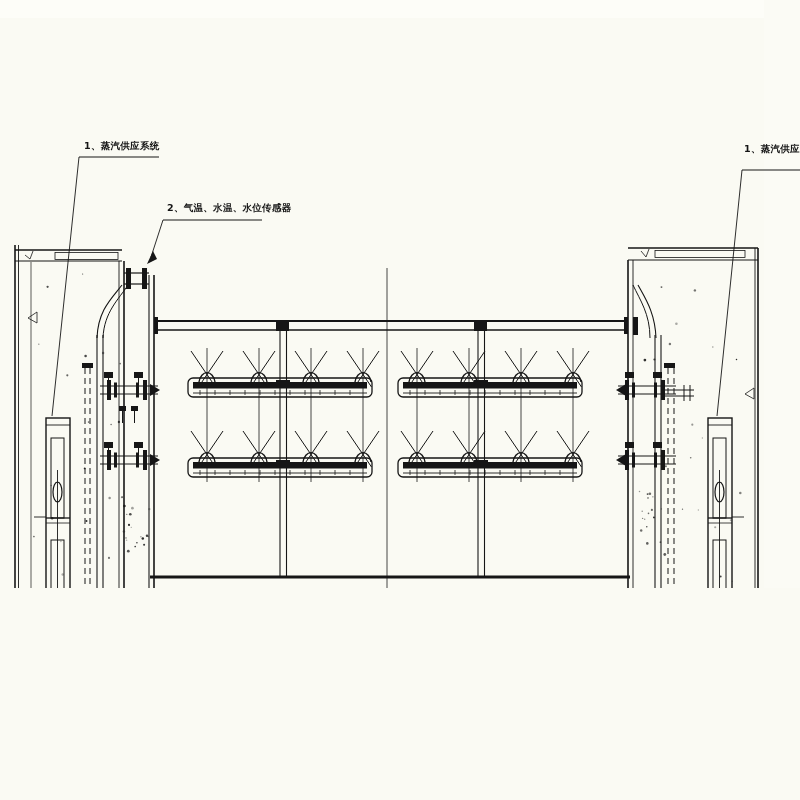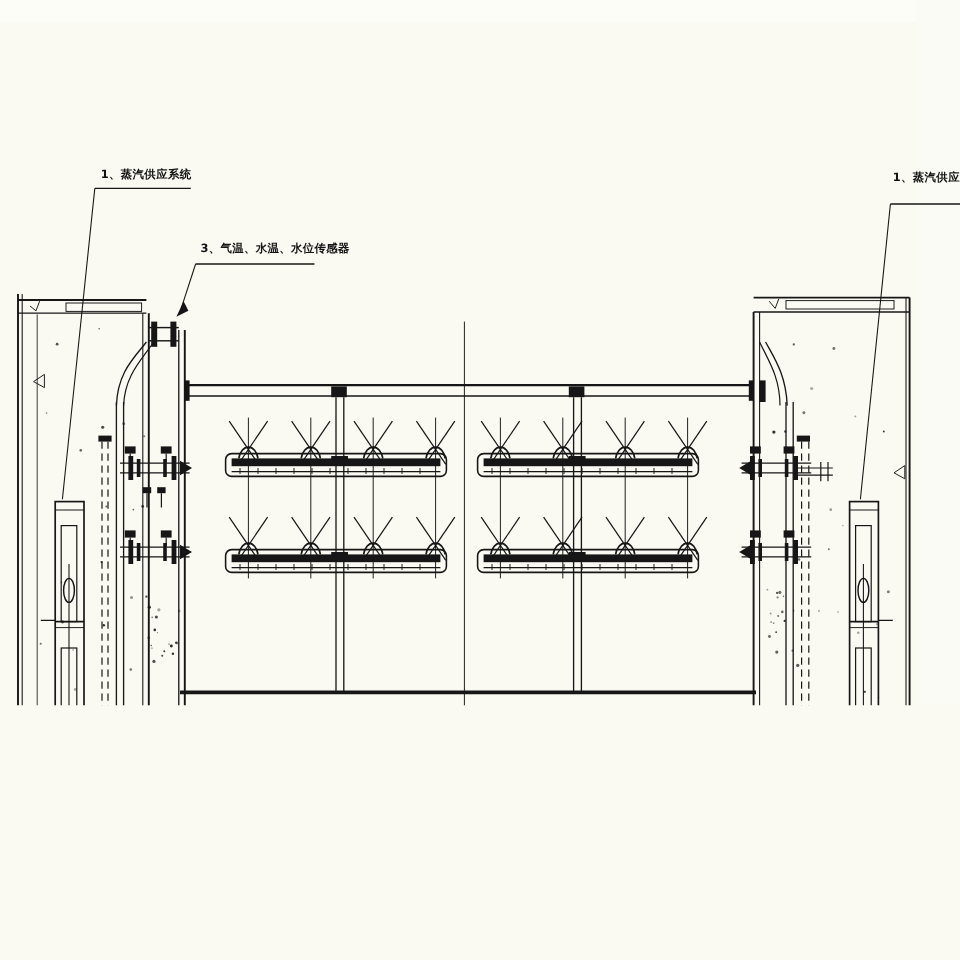--- a/index.html
+++ b/index.html
@@ -702,15 +702,15 @@
       <line class="s" x1="79" y1="157" x2="52" y2="416" stroke-width="0.9"></line>
       <line class="s" x1="163" y1="220" x2="262" y2="220" stroke-width="1.2"></line>
       <line class="s" x1="163" y1="220" x2="151" y2="257" stroke-width="0.9"></line>
       <path class="f" d="M147,264 L153,251 L157,259 Z"></path>
       <line class="s" x1="742" y1="170" x2="800" y2="170" stroke-width="1.2"></line>
       <line class="s" x1="742" y1="170" x2="717" y2="416" stroke-width="0.9"></line>
     </g>
   </svg>
 
   <div class="lbl" style="left:84px;top:140px">1、蒸汽供应系统</div>
-  <div class="lbl" style="left:167px;top:202px">3、气温、水温、水位传感器</div>
+  <div class="lbl" style="left:167px;top:202px">2、气温、水温、水位传感器</div>
   <div class="lbl" style="left:744px;top:143px">1、蒸汽供应系统</div>
 </div>
 
 </body></html>

